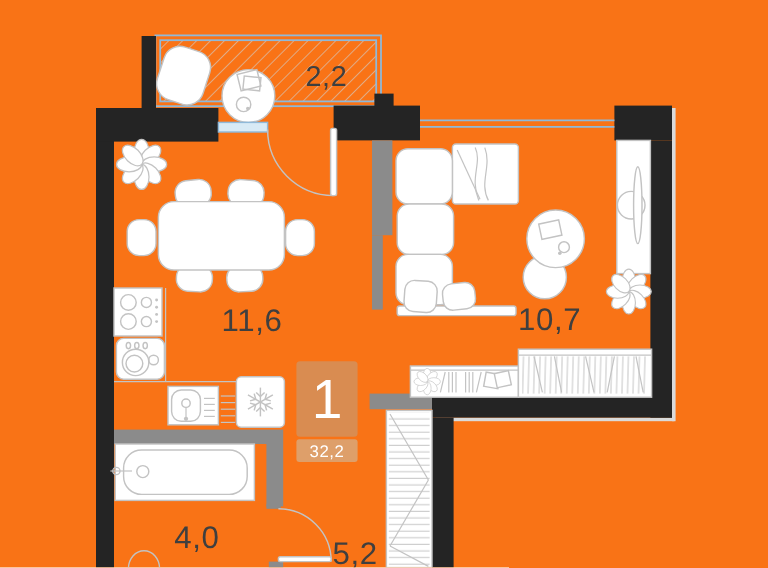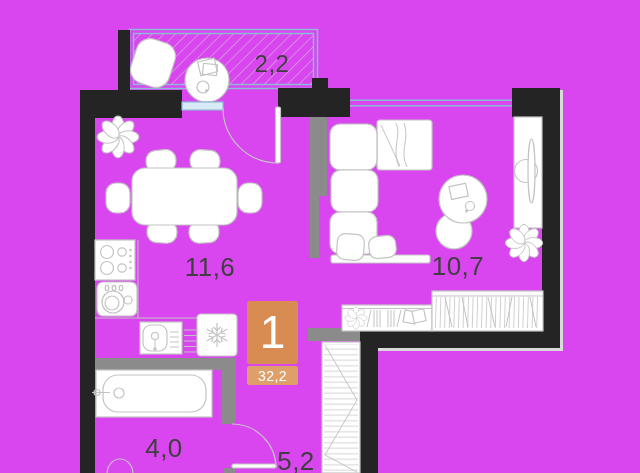--- a/index.html
+++ b/index.html
@@ -1,19 +1,19 @@
 <!DOCTYPE html>
 <html style="--wall: #242424; --partition: #8b8b8b; --window: #8fb9d9; --window-fill: #d8eaf5; --furniture: #c3c3c3; --hatch: #cfcfcf; --label: #3f3f3f; --accent: #d98c51; --accent-light: #de9f6a; --shadow: #dadada;"><head>
 <meta charset="utf-8">
 <style>
   html,body{margin:0;padding:0;background:#ffffff;}
   .plan-wrap{
     position:relative;
     width:640px;height:473px;
-    background:#d946ef;
+    background:#f97316;
     font-family:"Liberation Sans", sans-serif;
     overflow:hidden;
   }
   svg{display:block;}
   .wall{fill:var(--wall);}
   .pwall{fill:var(--partition);}
   .shadow{fill:var(--shadow);}
   .furn{fill:#ffffff;stroke:var(--furniture);stroke-width:1.2;}
   .furn-n{fill:none;stroke:var(--furniture);stroke-width:1.2;}
   .furn-thin{fill:none;stroke:var(--furniture);stroke-width:1;}

